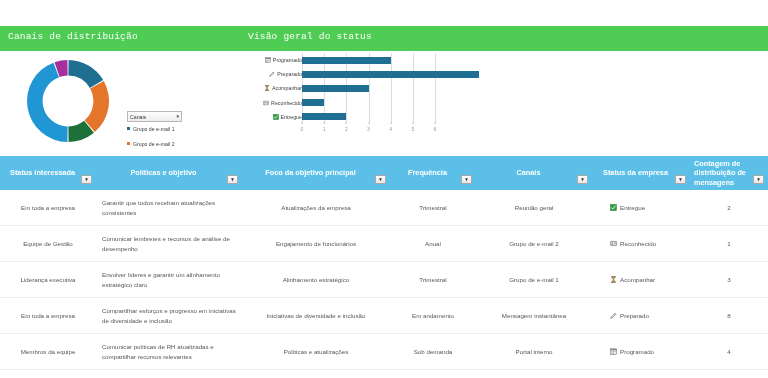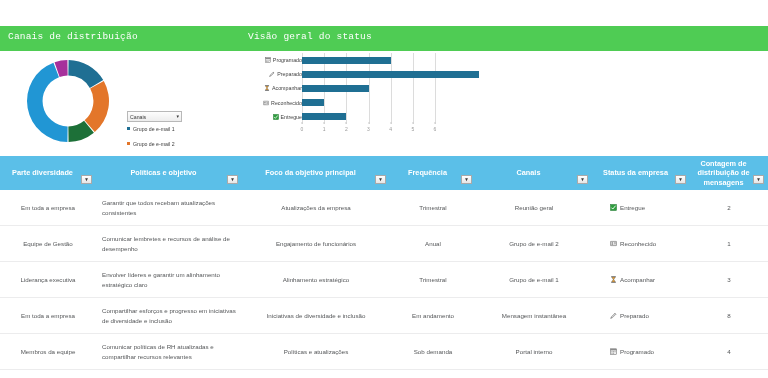--- a/index.html
+++ b/index.html
@@ -73,21 +73,21 @@
   }
   .bc-tickline { position:absolute; top:-2px; width:1px; height:2px; background:#c9c9c9; transform:translateX(-50%);}
 
   
   .tbl { position:absolute; left:0; top:156px; width:768px; }
   .thead {
     display:flex; width:768px; height:34px; background:#5bbfe8; color:#fff;
   }
   .th {
     position:relative; display:flex; align-items:center; justify-content:center;
-    font-size:7.3px; font-weight:bold; text-align:center; line-height:1.3;
+    font-size:7.3px; font-weight:bold; text-align:left; line-height:1.3;
     padding: 0 14px 0 4px; border-right:1px solid #5bbfe8;
   }
   .th .txt { display:block; }
   .filt {
     position:absolute; right:3px; bottom:6px;
     width:11px; height:9px; background:linear-gradient(#fefefe,#e6e6e6);
     border:1px solid #a9a9a9;
     display:flex; align-items:center; justify-content:center;
     font-size:5px; color:#3a3a3a; line-height:1;
   }
@@ -258,21 +258,21 @@
           <div class="bc-tick" style="left: 133px;">6</div>
           <div class="bc-tickline" style="left: 133px;"></div>
         </div>
     </div>
 
   </div>
 
   <div class="tbl">
     <div class="thead" id="thead">
         <div class="th c0">
-          <span class="txt">Parte diversidade</span>
+          <span class="txt">Status interessada</span>
           <div class="filt">▾</div>
         </div>
         <div class="th c1">
           <span class="txt">Políticas e objetivo</span>
           <div class="filt">▾</div>
         </div>
         <div class="th c2">
           <span class="txt">Foco da objetivo principal</span>
           <div class="filt">▾</div>
         </div>

